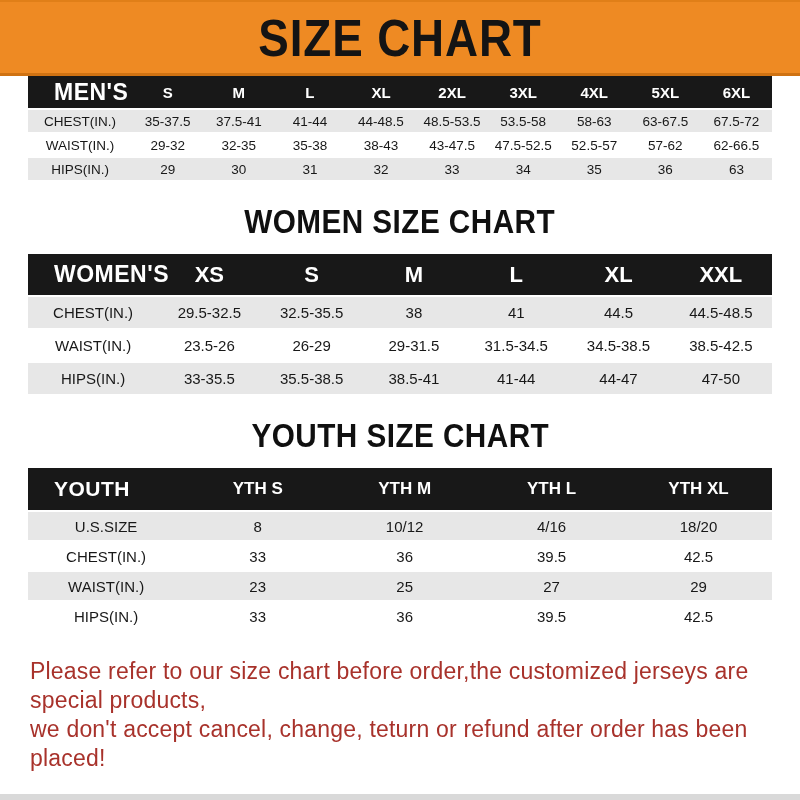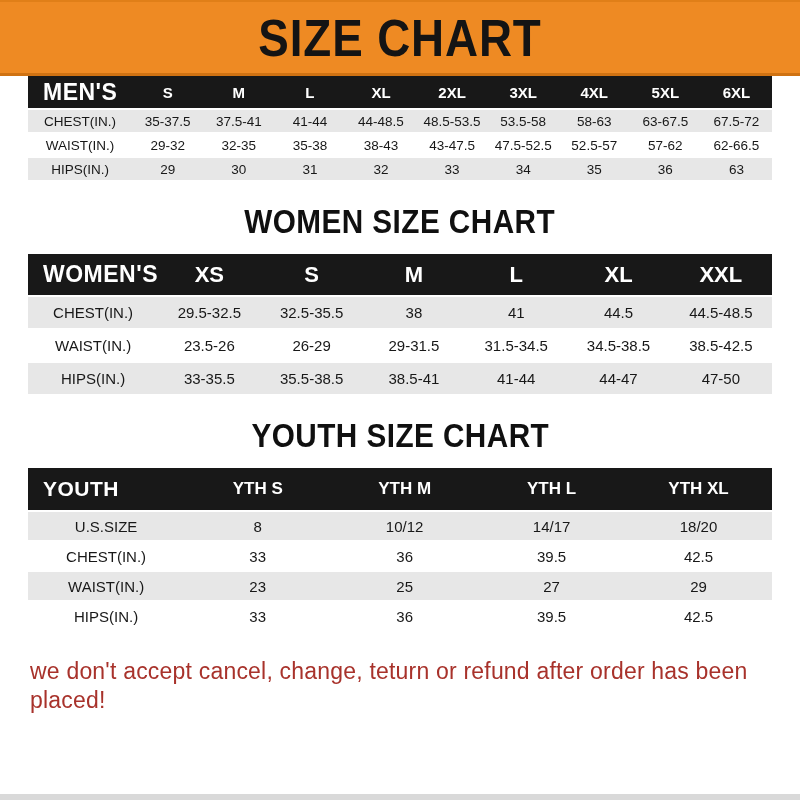--- a/index.html
+++ b/index.html
@@ -45,21 +45,21 @@
   }
   table.size-table thead th {
     background: #181818;
     color: #ffffff;
     font-weight: bold;
     text-align: center;
     border-bottom: 2px solid #ffffff;
   }
   table.size-table thead th.tlabel {
     text-align: left;
-    padding-left: 15px;
+    padding-left: 26px;
     letter-spacing: 0.5px;
     margin-top: 40px;
   }
   table.size-table td {
     text-align: center;
     color: #181818;
     border-bottom: 2px solid #ffffff;
   }
   table.size-table tbody tr:nth-child(odd) { background: #e7e7e7; }
   table.size-table tbody tr:nth-child(even) { background: #ffffff; }
@@ -216,21 +216,21 @@
           <th>YTH M</th>
           <th>YTH L</th>
           <th>YTH XL</th>
         </tr>
       </thead>
       <tbody>
         <tr>
           <td class="rlabel">U.S.SIZE</td>
           <td>8</td>
           <td>10/12</td>
-          <td>14/17</td>
+          <td>4/16</td>
           <td>18/20</td>
         </tr>
         <tr>
           <td class="rlabel">CHEST(IN.)</td>
           <td>33</td>
           <td>36</td>
           <td>39.5</td>
           <td>42.5</td>
         </tr>
         <tr>
@@ -245,16 +245,17 @@
           <td>33</td>
           <td>36</td>
           <td>39.5</td>
           <td>42.5</td>
         </tr>
       </tbody>
     </table>
 </div>
 
 <div class="footer">
+  <div>Please refer to our size chart before order,the customized jerseys are special products,</div>
   <div>we don't accept cancel, change, teturn or refund after order has been placed!</div>
 </div>
 
 <div class="bottom-strip"></div>
 
 </body></html>

